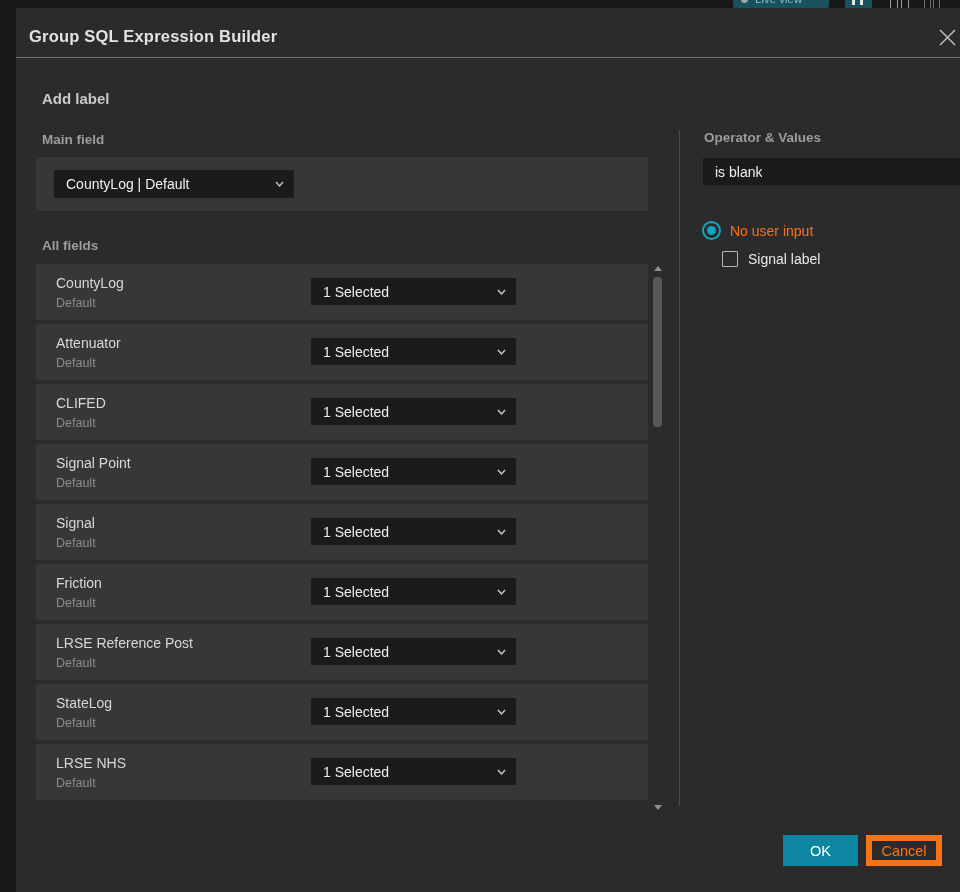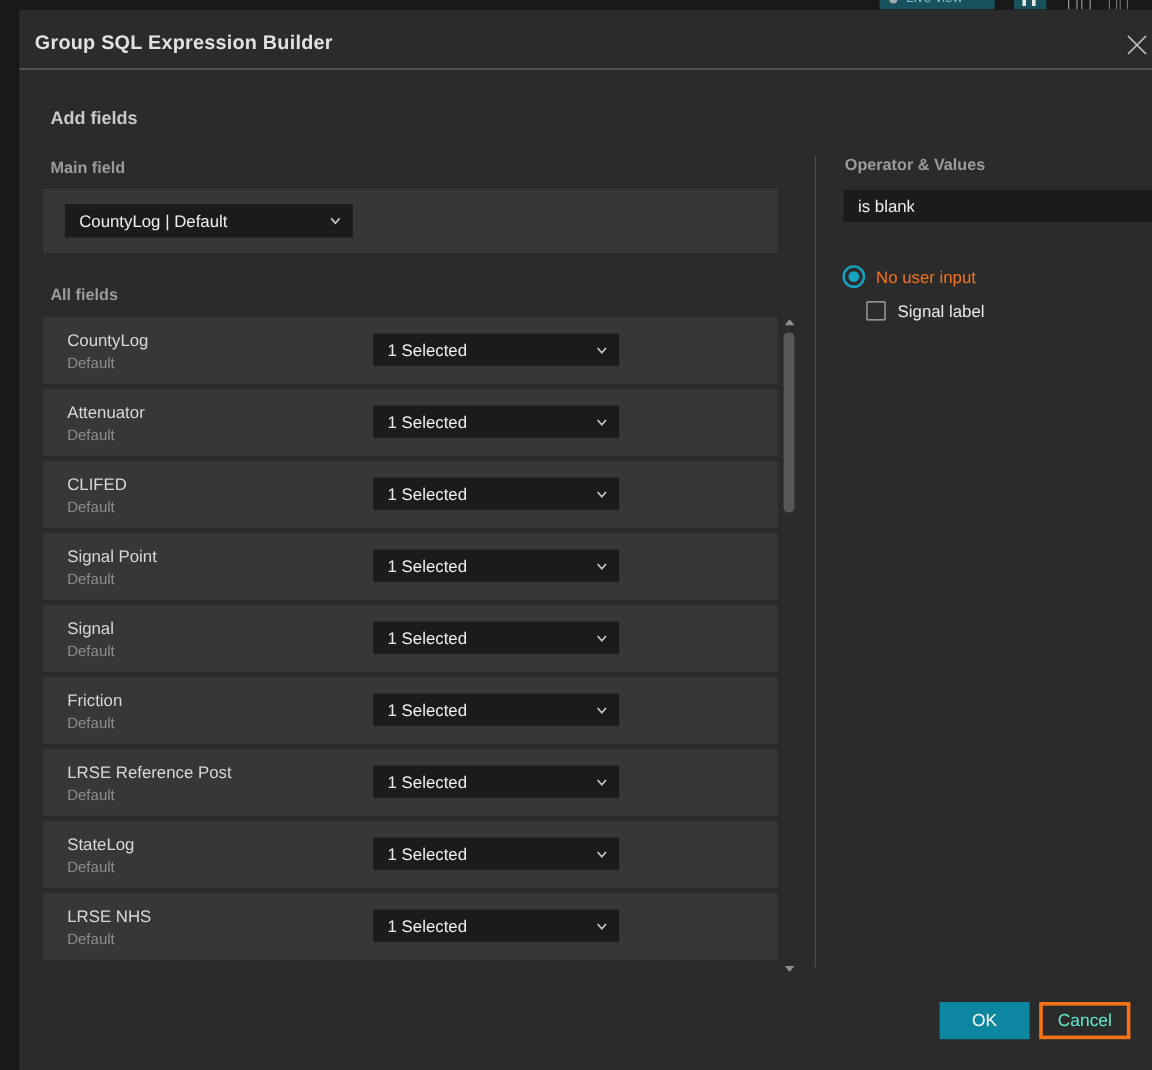--- a/index.html
+++ b/index.html
@@ -62,21 +62,21 @@
   .radio{width:15px;height:15px;border-radius:50%;border:2px solid #555;position:relative;flex:0 0 auto;}
   .radio.on{border-color:var(--radio-teal,#14a3c0);}
   .radio.on::after{content:"";position:absolute;left:3px;top:3px;width:9px;height:9px;border-radius:50%;background:var(--radio-teal,#14a3c0);}
   .radio-label{margin-left:9px;font-size:14px;color:#f97316;}
   .check-row{position:absolute;left:706px;top:243px;display:flex;align-items:center;cursor:pointer;}
   .checkbox{width:14px;height:14px;border:1.5px solid #b5b5b5;border-radius:1px;background:transparent;flex:0 0 auto;}
   .check-label{margin-left:10px;font-size:14px;color:#e8e8e8;}
   
   .btn{position:absolute;top:827px;height:31px;display:flex;align-items:center;justify-content:center;font-size:14.5px;cursor:pointer;box-sizing:border-box;}
   .btn-ok{left:767px;width:75px;background:var(--accent,#0d87a1);color:#ffffff;}
-  .btn-cancel{left:850px;width:76px;background:transparent;border:3px solid #f97316;color:#5eead4;}
+  .btn-cancel{left:850px;width:76px;background:transparent;border:6px solid #f97316;color:#f97316;}
 </style>
 </head>
 <body>
 
 <div class="bg-strip">
   <div class="liveview-pill">
     <span class="liveview-dot"></span>
     <span class="liveview-text">Live view</span>
   </div>
   <div class="bgicon-a">
@@ -108,21 +108,21 @@
 
   <div class="close-btn">
     <svg width="21" height="21" viewBox="0 0 21 21">
       <line x1="3" y1="3" x2="18" y2="18" stroke="#c2c2c2" stroke-width="1.4"></line>
       <line x1="18" y1="3" x2="3" y2="18" stroke="#c2c2c2" stroke-width="1.4"></line>
     </svg>
   </div>
 
   <div class="title-divider"></div>
 
-  <div class="section-title">Add fields</div>
+  <div class="section-title">Add label</div>
 
   <div class="grp-label lbl-main">Main field</div>
   <div class="main-field-box">
     <div class="dd dd-a">
       <span class="dd-text">CountyLog | Default</span>
       <svg class="chev" width="11" height="10" viewBox="0 0 11 10">
         <polyline points="2,3 5.5,7 9,3" fill="none" stroke="#c8c8c8" stroke-width="1.4"></polyline>
       </svg>
     </div>
   </div>

